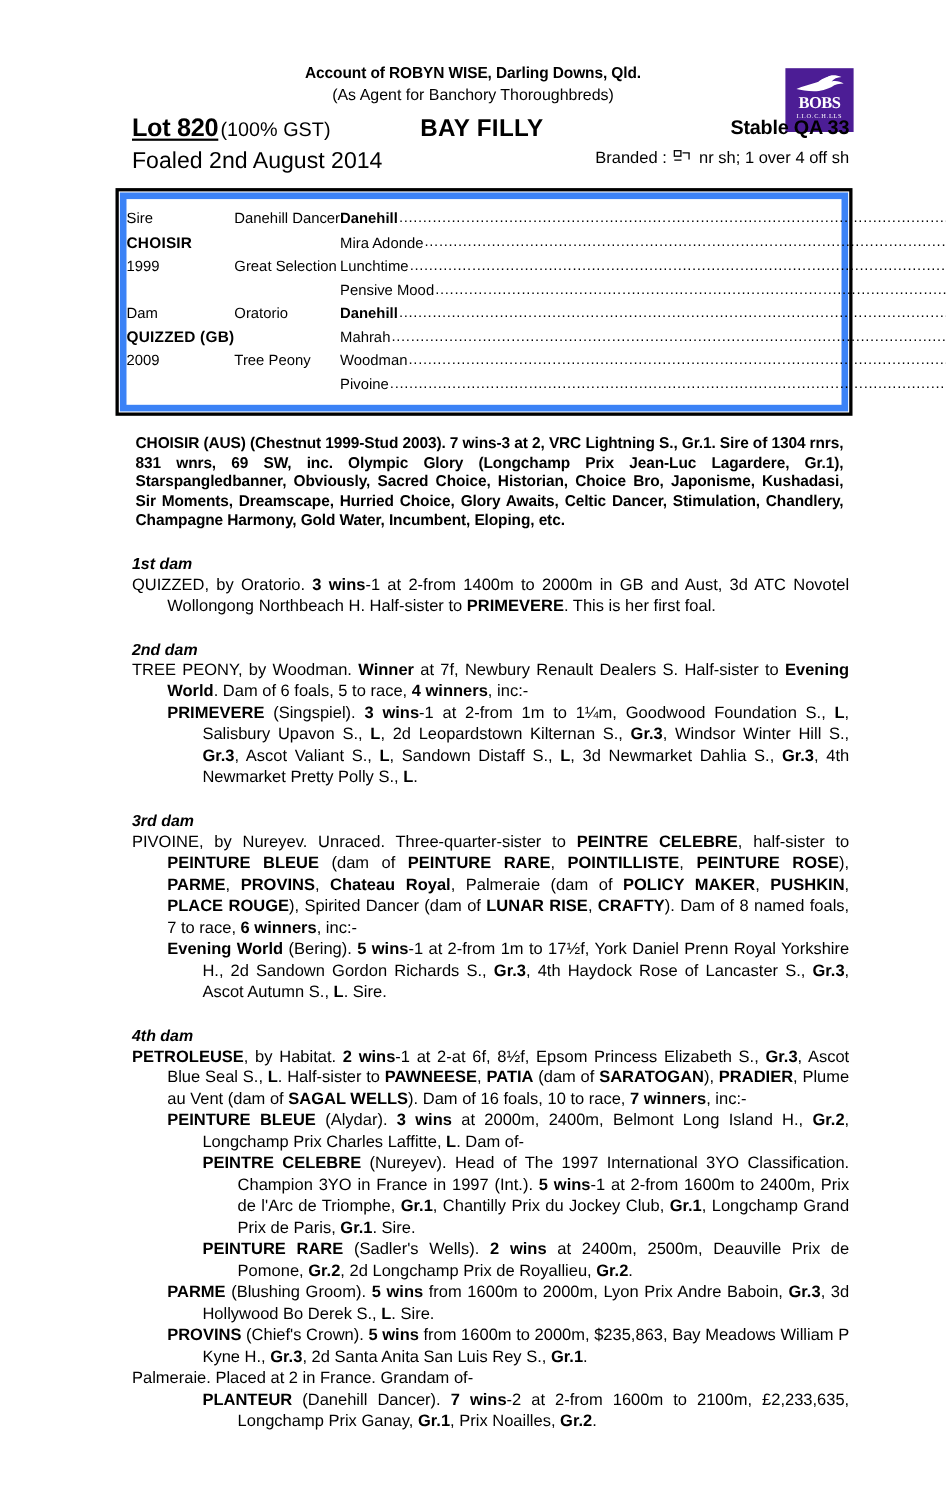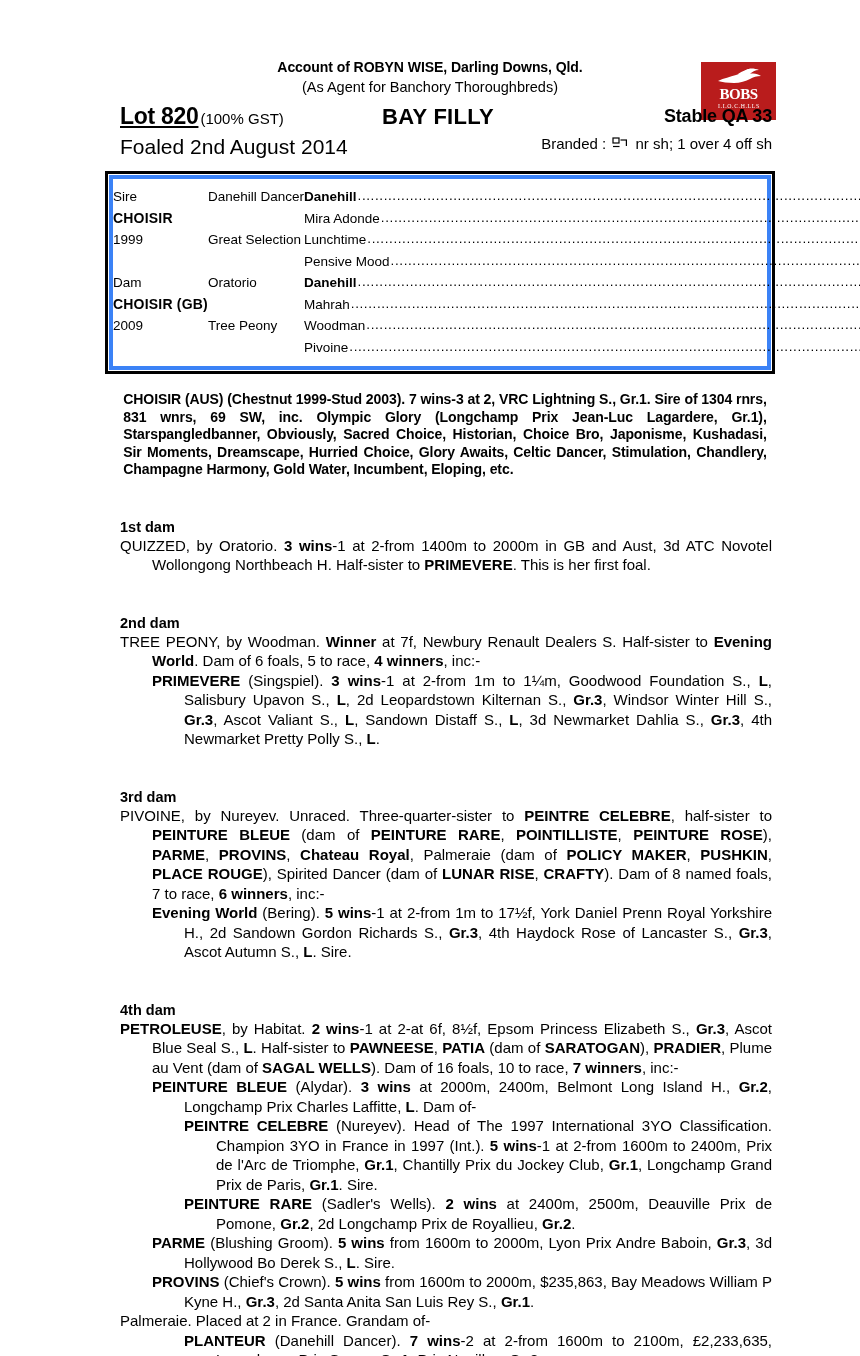--- a/index.html
+++ b/index.html
@@ -26,23 +26,23 @@
 
   
   .header {
     position: relative;
     padding-top: 58px;
   }
   .bobs-logo {
     position: absolute;
     right: 84px;
     top: 62px;
-    width: 75px;
+    width: 62px;
     height: 58px;
-    background: #b91c1c;
+    background: #4c1d95;
     color: #ffffff;
     display: flex;
     flex-direction: column;
     align-items: center;
     justify-content: flex-start;
     padding-top: 4px;
     box-sizing: border-box;
   }
   .bobs-logo svg { display:block; }
   .bobs-word {
@@ -88,21 +88,21 @@
     top: 0;
     white-space: nowrap;
   }
   .lot-title {
     font-weight: bold;
     font-size: 23px;
     letter-spacing: -0.3px;
     text-decoration: underline;
   }
   .lot-gst {
-    font-size: 15px;
+    font-size: 18px;
     margin-left: 2px;
   }
   .sex-title {
     position: absolute;
     left: 16px; right: 0;
     top: 1px;
     text-align: center;
     font-weight: bold;
     font-size: 22px;
     letter-spacing: 0.3px;
@@ -139,21 +139,21 @@
     margin: 0 2px;
   }
 
   
   .ped-wrap {
     margin: 14px 85px 0 105px;
     border: 3px solid #000000;
     padding: 1px;
   }
   .ped-inner {
-    border: 4px solid #3b82f6;
+    border: 6px solid #3b82f6;
     padding: 7px 0 8px 0;
   }
   table.ped {
     width: 100%;
     border-collapse: collapse;
     font-size: 13.5px;
     line-height: 21.5px;
   }
   table.ped td {
     padding: 0;
@@ -190,22 +190,23 @@
     line-height: 17.5px;
     text-align: justify;
     letter-spacing: -0.1px;
     transform: scaleX(0.99);
   }
 
   .damsec { margin: 0 88px 0 120px; }
   .damhead {
     font-weight: bold;
     font-size: 14.5px;
-    margin-top: 40px;
+    margin-top: 22px;
     margin-bottom: 1px;
+    font-style: italic;
   }
   p.ent {
     margin: 0;
     font-size: 15px;
     line-height: 19.5px;
     text-align: justify;
     text-indent: -32px;
     padding-left: 32px;
   }
   p.ent.i2 {
@@ -310,21 +311,21 @@
               <td class="c1"><span>Dam</span></td>
               <td class="c2"><span>Oratorio</span></td>
               <td class="c3">
                 <div class="gp">
                   <span class="a bold">Danehill</span>
                   <span class="dots">........................................................................................................................</span>
                 </div>
               </td>
             </tr>
             <tr>
-              <td class="c1"><span class="nm-bold">CHOISIR (GB)</span></td>
+              <td class="c1"><span class="nm-bold">QUIZZED (GB)</span></td>
               <td class="c2"><span></span></td>
               <td class="c3">
                 <div class="gp">
                   <span class="a">Mahrah</span>
                   <span class="dots">........................................................................................................................</span>
                 </div>
               </td>
             </tr>
             <tr>
               <td class="c1"><span>2009</span></td>

